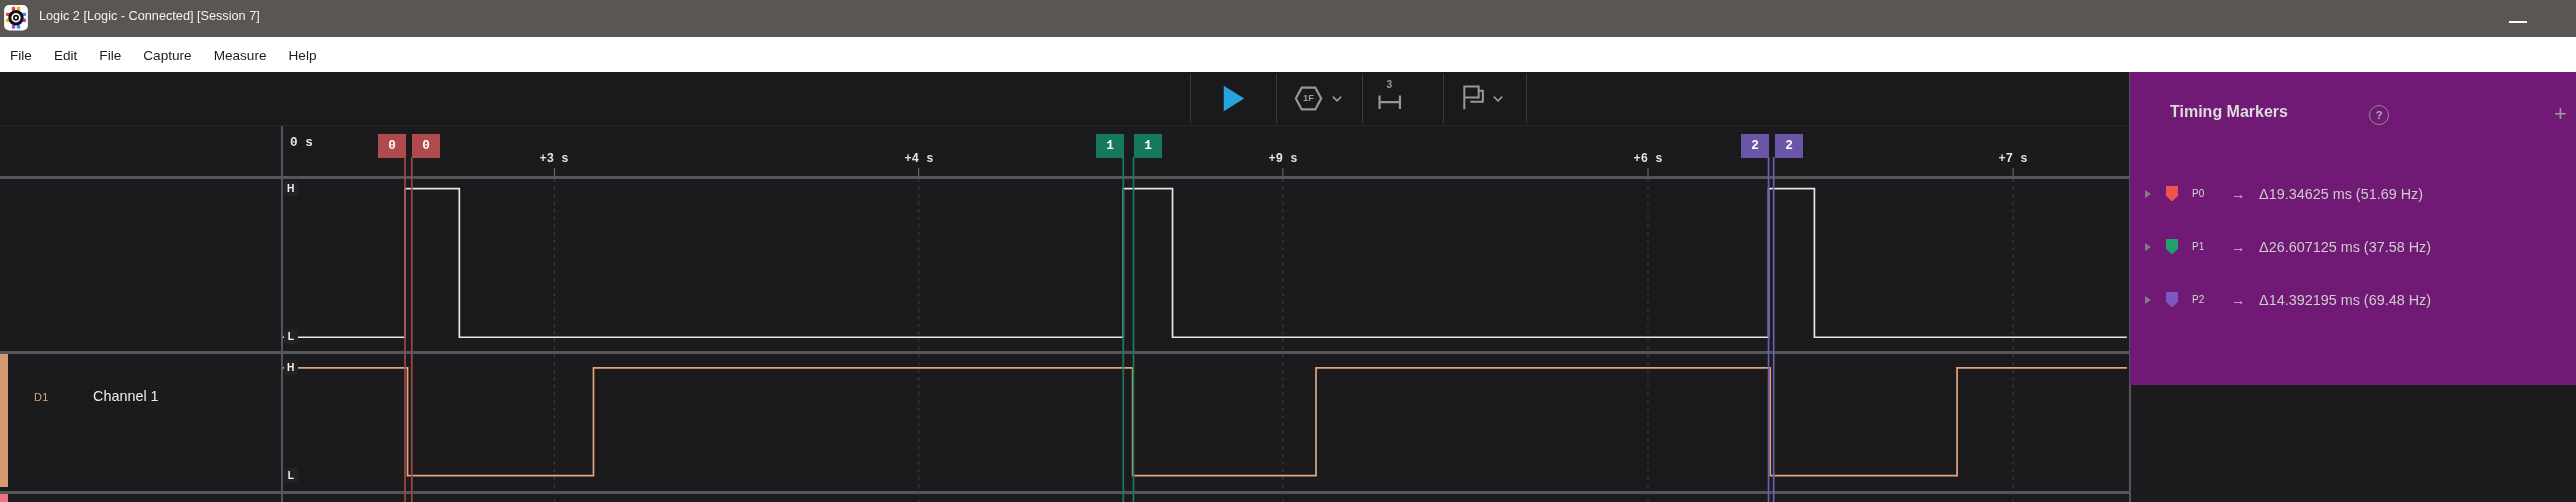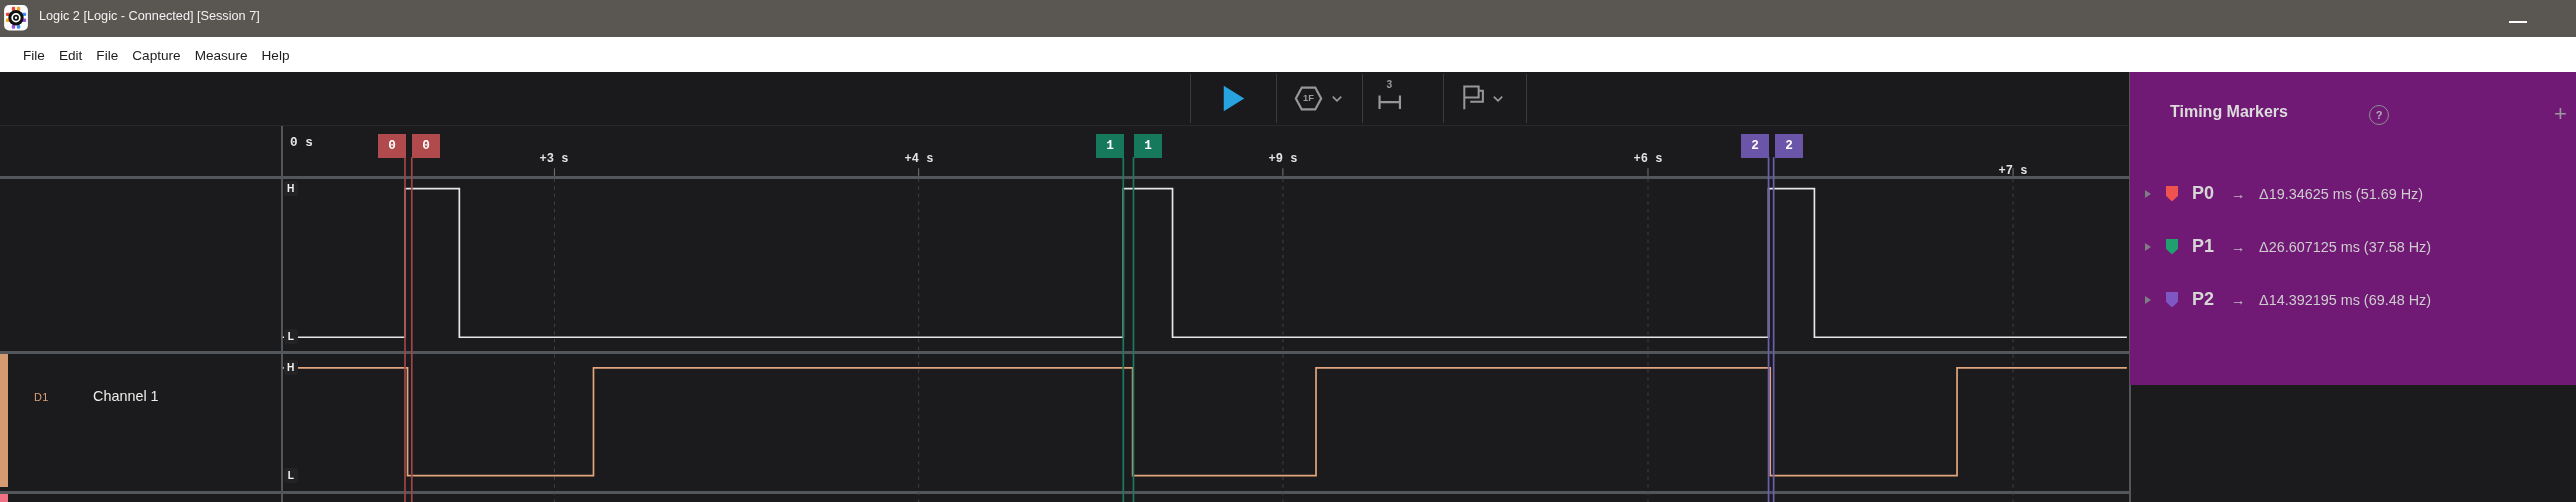--- a/index.html
+++ b/index.html
@@ -10,21 +10,21 @@
 
   
   .titlebar{left:0;top:0;width:2576px;height:37px;background:#5a5753;}
   .app-icon{left:4.2px;top:5.1px;width:24px;height:25.5px;}
   .title-text{left:39px;top:9.3px;font-size:12.7px;color:#f2f2f2;white-space:nowrap;}
   .min-btn{left:2506px;top:15.3px;width:25.5px;height:12px;}
   .min-glyph{left:3.4px;top:6px;width:18px;height:1.7px;background:#fff;}
 
   
   .menubar{left:0;top:37px;width:2576px;height:36px;background:#ffffff;
-           display:flex;align-items:center;padding-left:23px;column-gap:14px;box-sizing:border-box;}
+           display:flex;align-items:center;padding-left:10px;column-gap:22px;box-sizing:border-box;}
   .menu-item{font-size:13.6px;color:#1d1d1f;white-space:nowrap;}
 
   
   .toolbar{left:0;top:72px;width:2576px;height:53px;background:#1a1a1c;border-bottom:0.8px solid #28282a;}
   .tb-sep{top:1.7px;width:0.8px;height:49px;background:#3c3c3f;}
   .tb-btn{top:0;height:53px;}
   .hex-label{font-size:9.3px;font-weight:bold;color:#9a9a9c;}
   .ruler-label{font-size:10.2px;font-weight:bold;color:#9a9a9c;}
 
   
@@ -50,21 +50,21 @@
   
   .panel{left:2130px;top:72px;width:446px;height:313px;background:#701a75;}
   .panel-title{left:40px;top:31px;font-size:16px;font-weight:600;color:#dcdcdc;white-space:nowrap;}
   .help-circle{left:239px;top:33px;width:18px;height:18px;border:1.7px solid #8e8e92;border-radius:50%;
                color:#b2b2b6;font-size:11px;font-weight:bold;display:flex;align-items:center;justify-content:center;}
   .add-btn{left:424px;top:29px;font-size:22px;color:#9a9a9e;}
   .marker-row{left:15.3px;height:25.5px;display:flex;align-items:center;}
   .expand-tri{width:0;height:0;border-left:6.8px solid #7e7e82;border-top:4.2px solid transparent;
               border-bottom:4.2px solid transparent;margin-right:14.4px;}
   .pent{width:12.7px;height:15.3px;clip-path:polygon(0 0,100% 0,100% 62%,50% 100%,0 62%);margin-right:13.6px;}
-  .mname{font-size:18px;color:#d6d6d6;width:25.5px;font-weight:bold;}
+  .mname{font-size:10px;color:#d6d6d6;width:25.5px;}
   .marrow{font-size:14.4px;color:#bdbdbd;margin:0 13.6px 0 13.6px;}
   .mvalue{font-size:14.4px;color:#cdcdcd;white-space:nowrap;}
 </style>
 </head>
 <body>
 
 <div class="screen">
 
   <div class="abs titlebar">
     <svg class="abs app-icon" viewBox="0 0 28 30">
@@ -135,21 +135,21 @@
       </svg>
     </div>
   </div>
 
   <div class="abs timeline">
     <div class="abs origin-label">0 s</div>
   <div class="abs tick-label" style="left: 554px;">+3 s</div>
       <div class="abs tick-label" style="left: 919px;">+4 s</div>
       <div class="abs tick-label" style="left: 1283px;">+9 s</div>
       <div class="abs tick-label" style="left: 1648px;">+6 s</div>
-      <div class="abs tick-label" style="left: 2013px; margin-top: 12px;">+7 s</div>
+      <div class="abs tick-label" style="left: 2013px;">+7 s</div>
       <div class="abs flag" style="left: 378px; background: rgb(176, 74, 76);">0</div>
       <div class="abs flag" style="left: 412px; background: rgb(176, 74, 76);">0</div>
       <div class="abs flag" style="left: 1096px; background: rgb(23, 121, 91);">1</div>
       <div class="abs flag" style="left: 1134px; background: rgb(23, 121, 91);">1</div>
       <div class="abs flag" style="left: 1741px; background: rgb(106, 85, 168);">2</div>
       <div class="abs flag" style="left: 1775px; background: rgb(106, 85, 168);">2</div>
     </div>
 
   <div class="abs divider" style="top:176px;height:2.5px"></div>
   <div class="abs divider" style="top:351px"></div>

